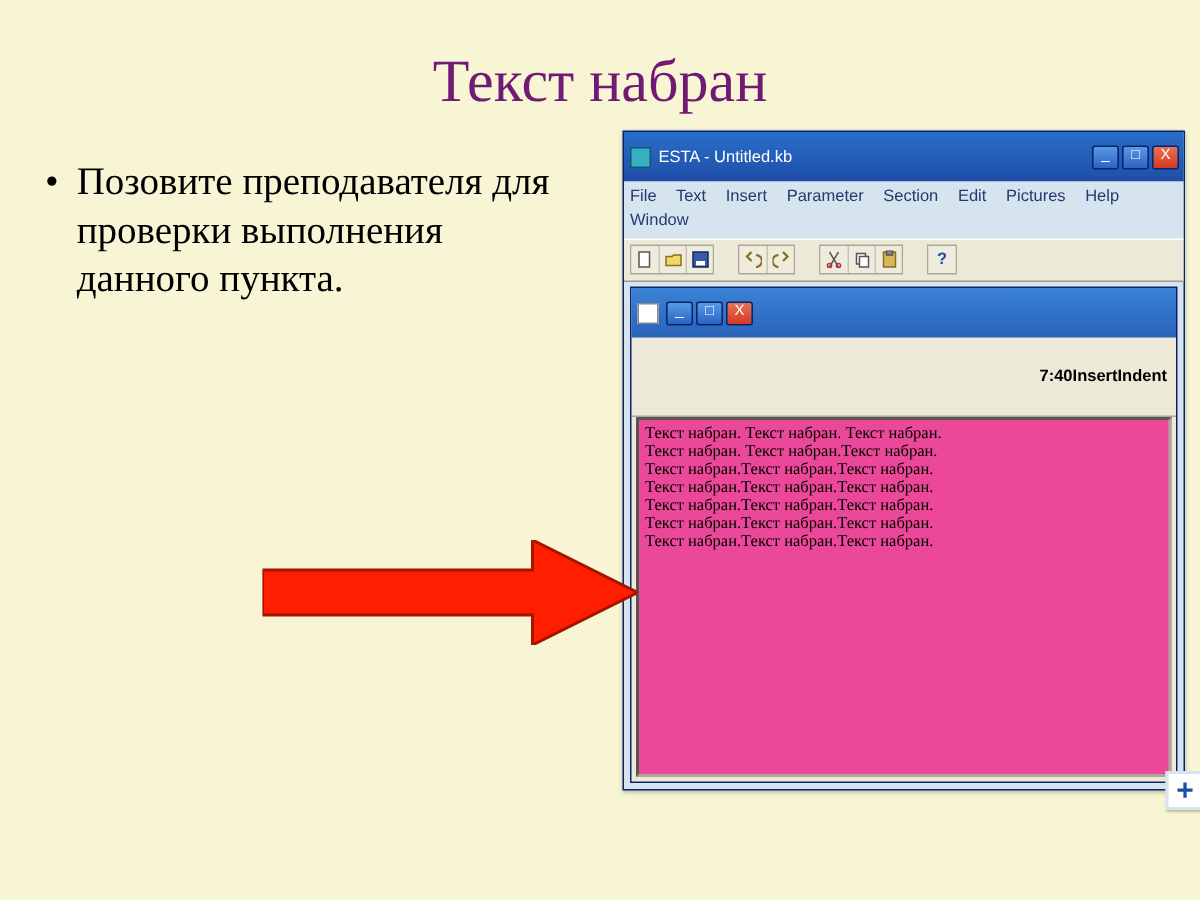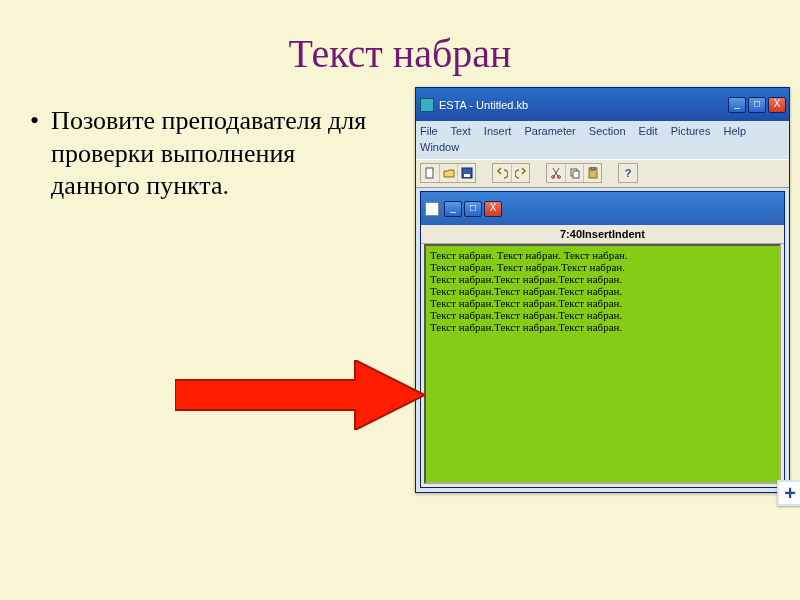--- a/index.html
+++ b/index.html
@@ -122,26 +122,26 @@
     margin: 3px 4px 4px 4px;
     border: 1px solid #0a246a;
     background: #ece9d8;
   }
   .inner-statusbar {
     display:flex;
     font-family: Arial, sans-serif;
     font-size: 11px;
     font-weight: bold;
     color:#000;
-    padding: 3px 6px;
+    padding: 20px 6px;
     border-bottom: 1px solid #aca899;
-    justify-content: center;
+    justify-content: flex-end;
   }
   .textarea {
-    background: #84cc16;
+    background: #ec4899;
     border: 2px inset #aca899;
     margin: 0 3px 3px 3px;
     padding: 3px 4px;
     font-family: "Times New Roman", serif;
     font-size: 11px;
     color: #000;
     height: 240px;
     overflow: auto;
   }
   .textarea div { white-space: nowrap; }

